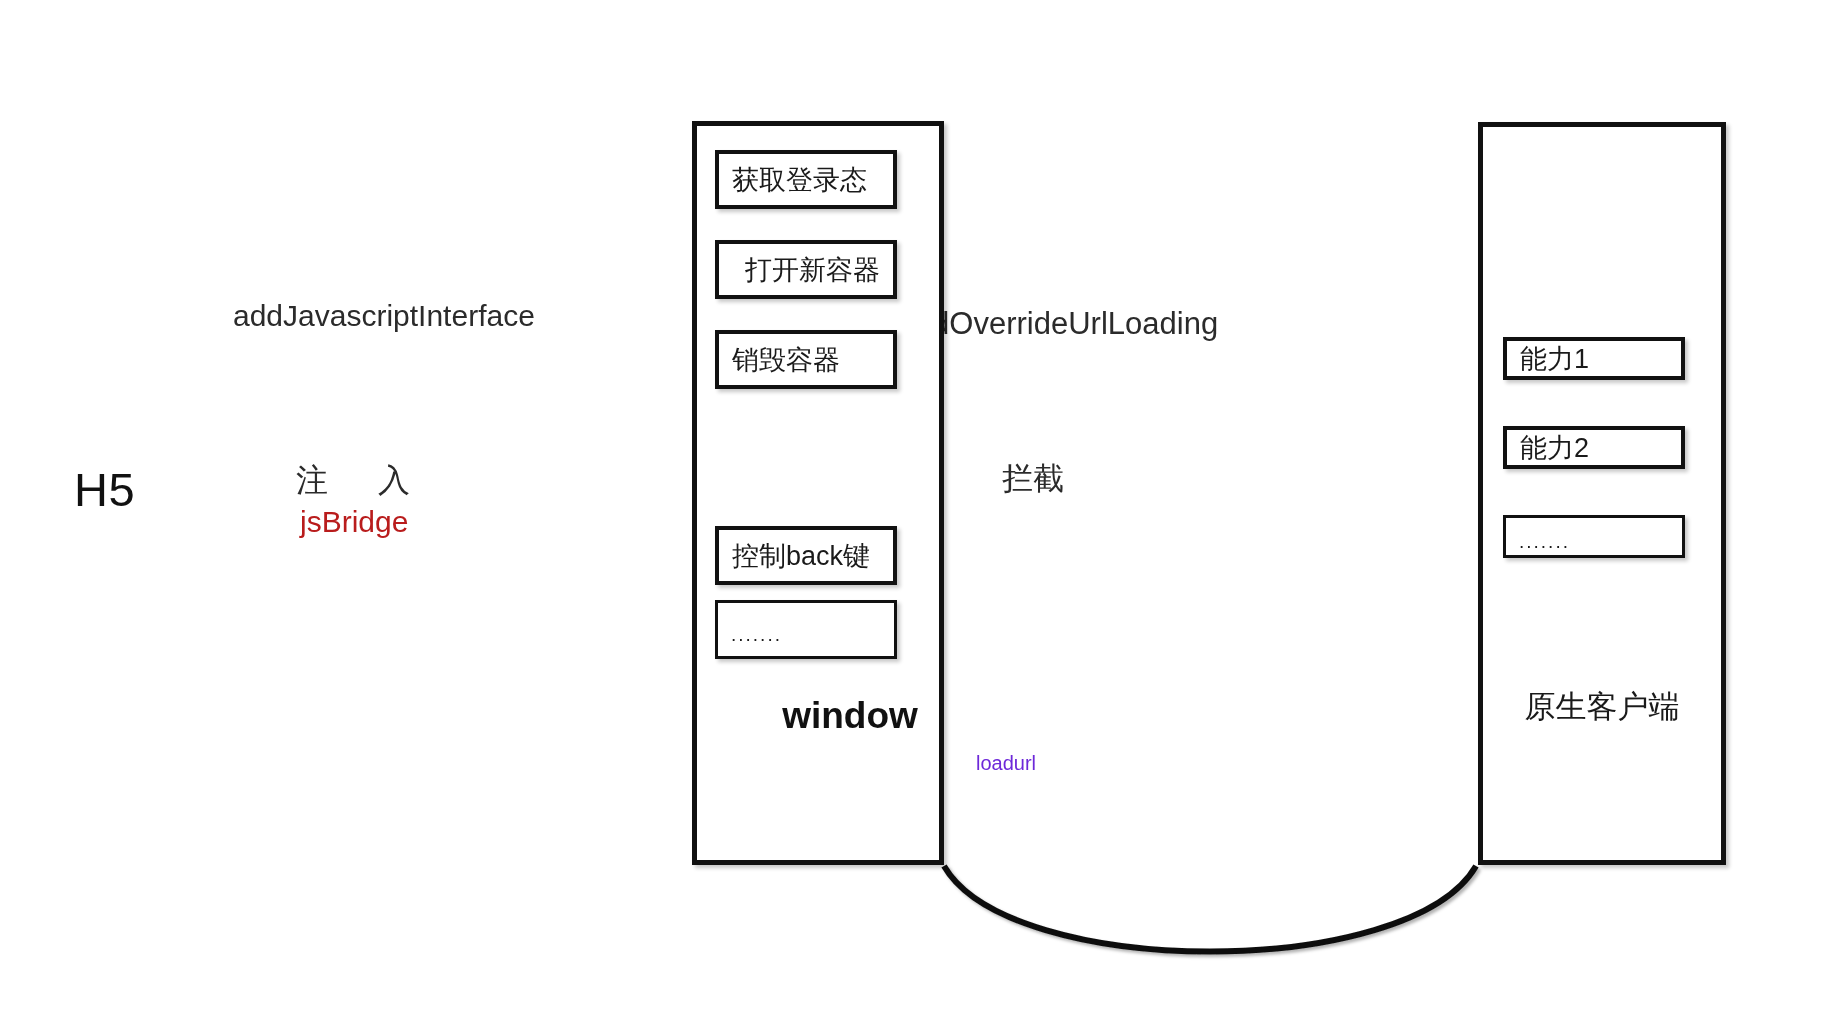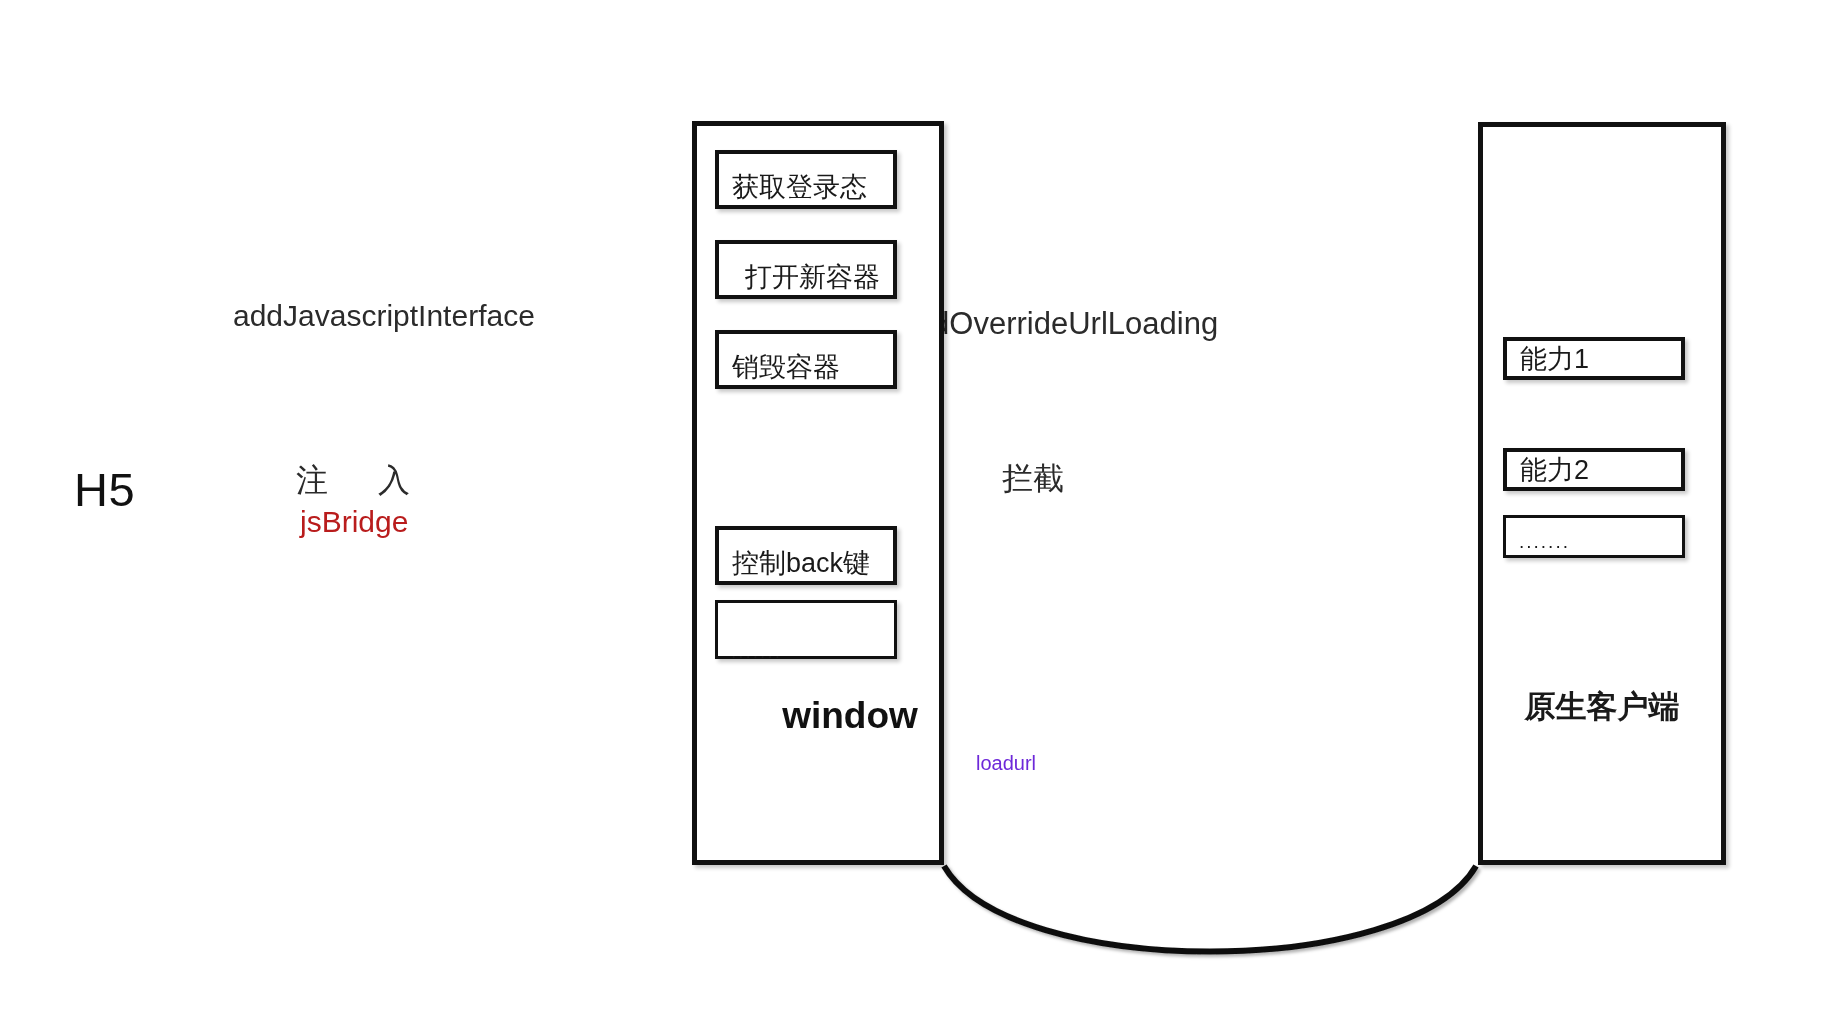--- a/index.html
+++ b/index.html
@@ -53,39 +53,39 @@
     box-shadow:3px 3px 4px rgba(0,0,0,0.22);
     display:flex;align-items:center;
     padding-left:13px;
     font-size:27px;
     color:#1a1a1a;
   }
   .item.thin{border-width:3px;}
   .item .dots{font-size:19px;letter-spacing:2px;line-height:1;position:relative;top:5px;}
 
   
-  .w-item{left:18px;width:182px;height:59px;align-items:flex-end;}
+  .w-item{left:18px;width:182px;height:59px;}
   #w0{top:24px;}
   #w1{top:114px;padding-left:26px;}
   #w2{top:204px;}
   #w3{top:294px;}
   #w4{top:400px;}
   #w5{top:474px;}
 
   .box-caption{
     position:absolute;left:0;width:100%;
     text-align:center;
   }
   #window-caption{top:569px;font-size:37px;font-weight:bold;color:#111;padding-left:32px;}
-  #native-caption{top:559px;font-size:31px;font-weight:bold;color:#1a1a1a;text-align:center;}
+  #native-caption{top:559px;font-size:31px;font-weight:normal;color:#1a1a1a;text-align:center;}
 
   
   .n-item{left:20px;width:182px;height:43px;}
   #n0{top:210px;}
-  #n1{top:299px;margin-top:22px;}
+  #n1{top:299px;}
   #n2{top:388px;}
 </style>
 </head>
 <body>
 
 <div id="stage">
 
   <svg class="svg-layer" viewBox="0 0 1836 1026" xmlns="http://www.w3.org/2000/svg">
     <defs>
       <marker id="ah" markerWidth="11" markerHeight="9" refX="10.2" refY="4.5" orient="auto" markerUnits="strokeWidth">

